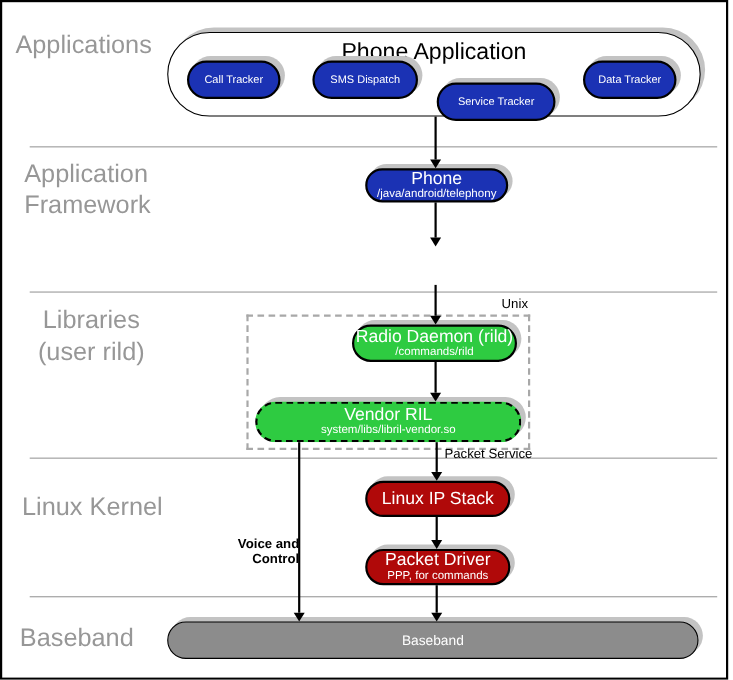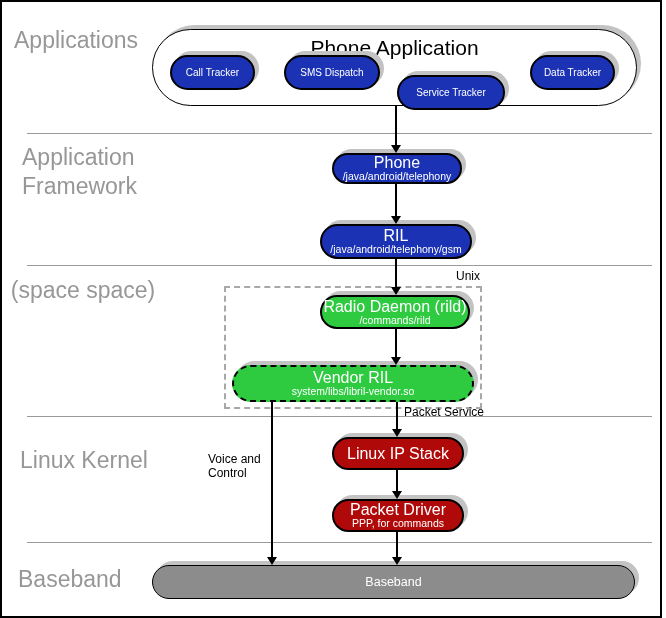--- a/index.html
+++ b/index.html
@@ -84,21 +84,22 @@
 <body>
 
 <div id="canvas">
 
   <div class="section-label" style="left:12px;top:24px;">Applications</div>
   <div class="section-label" style="left:20px;top:141px;">
     <div>Application</div>
     <div>Framework</div>
   </div>
   <div class="section-label" style="left:6px;top:274px;width:150px;text-align:center;">
-    <div>(space space)</div>
+    <div>Libraries</div>
+    <div>(user rild)</div>
   </div>
   <div class="section-label" style="left:18px;top:444px;">Linux Kernel</div>
   <div class="section-label" style="left:16px;top:563px;">Baseband</div>
 
   <div class="divider" style="top:131px;"></div>
   <div class="divider" style="top:263px;"></div>
   <div class="divider" style="top:414px;"></div>
   <div class="divider" style="top:540px;"></div>
 
   <div id="app-container">
@@ -114,38 +115,34 @@
     <div>Service Tracker</div>
   </div>
   <div class="pill blue tracker" style="left:528px;width:85px;">
     <div>Data Tracker</div>
   </div>
 
   <div class="pill blue" style="left:330px;top:151px;width:130px;height:31px;">
     <div class="t">Phone</div>
     <div class="s">/java/android/telephony</div>
   </div>
-  <div class="pill blue" style="left:318px;top:222px;width:152px;height:35px;">
-    <div class="t">RIL</div>
-    <div class="s">/java/android/telephony/gsm</div>
-  </div>
 
   <div class="annot" style="left:378px;top:267px;width:100px;text-align:right;">Unix</div>
   <div id="unix-box"></div>
   <div class="pill green" style="left:318px;top:293px;width:150px;height:34px;">
     <div class="t">Radio Daemon (rild)</div>
     <div class="s">/commands/rild</div>
   </div>
   <div class="pill green dashed-pill" style="left:230px;top:363px;width:242px;height:37px;">
     <div class="t">Vendor RIL</div>
     <div class="s">system/libs/libril-vendor.so</div>
   </div>
 
   <div class="annot" style="left:402px;top:403px;">Packet Service</div>
-  <div class="annot" style="left:206px;top:450px;width:64px;text-align:left;">
+  <div class="annot" style="left:206px;top:485px;width:64px;text-align:right;font-weight:bold;">
     <div>Voice and</div>
     <div>Control</div>
   </div>
   <div class="pill red" style="left:330px;top:435px;width:132px;height:33px;">
     <div class="t">Linux IP Stack</div>
   </div>
   <div class="pill red" style="left:330px;top:497px;width:132px;height:33px;">
     <div class="t">Packet Driver</div>
     <div class="s">PPP, for commands</div>
   </div>

